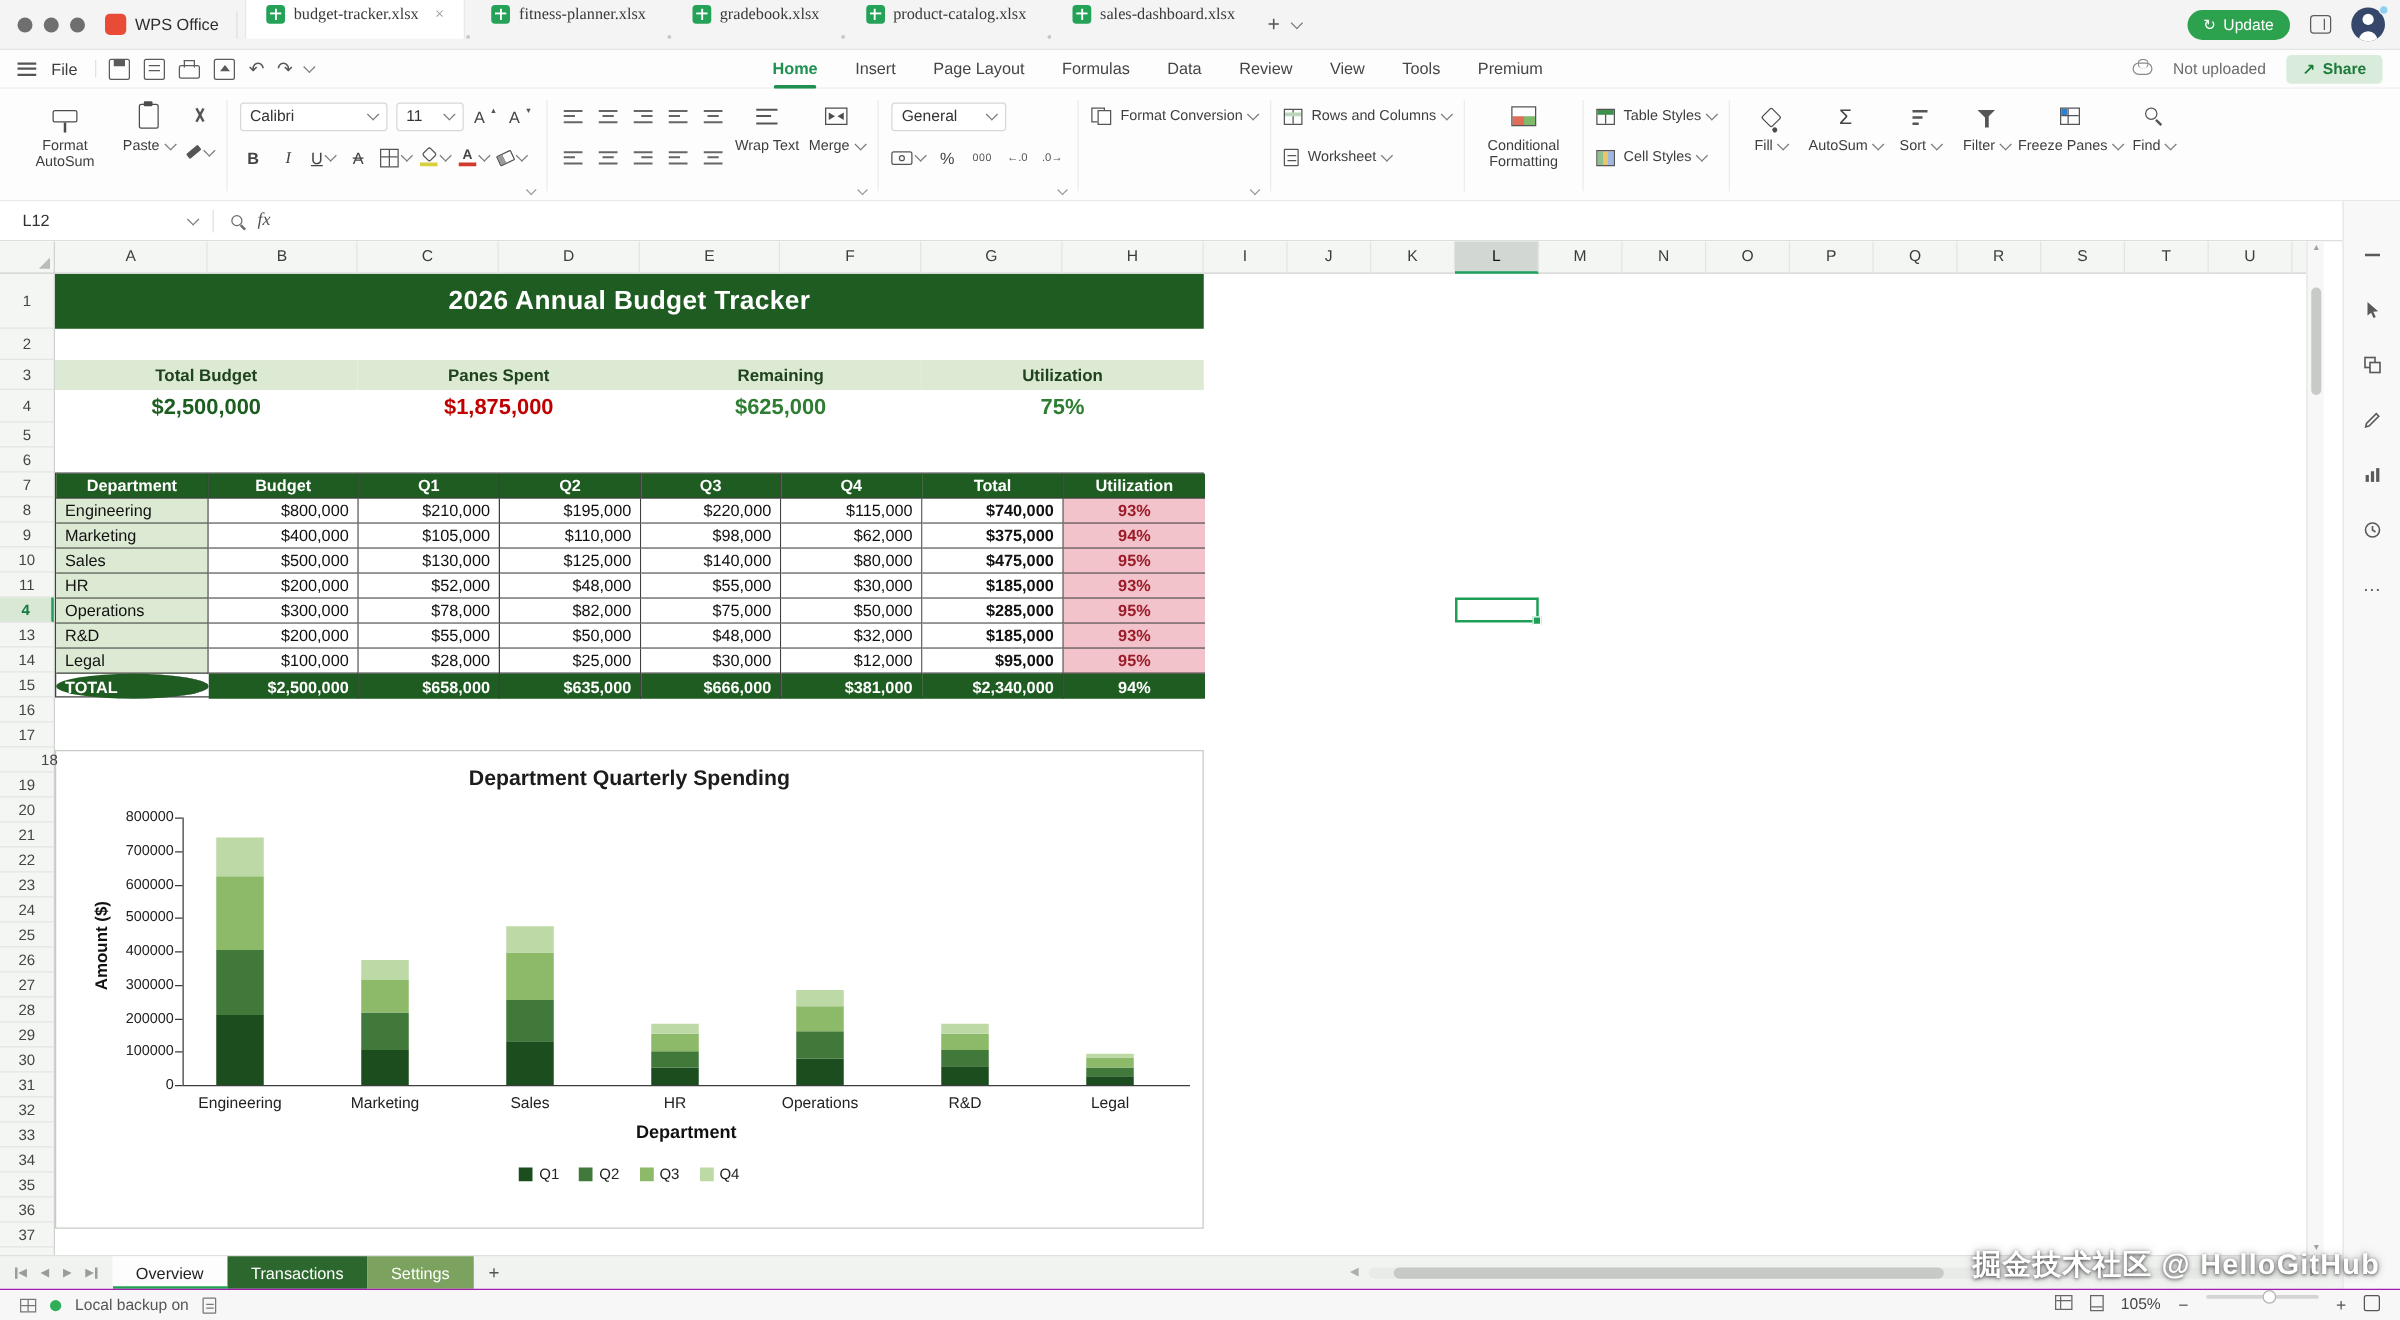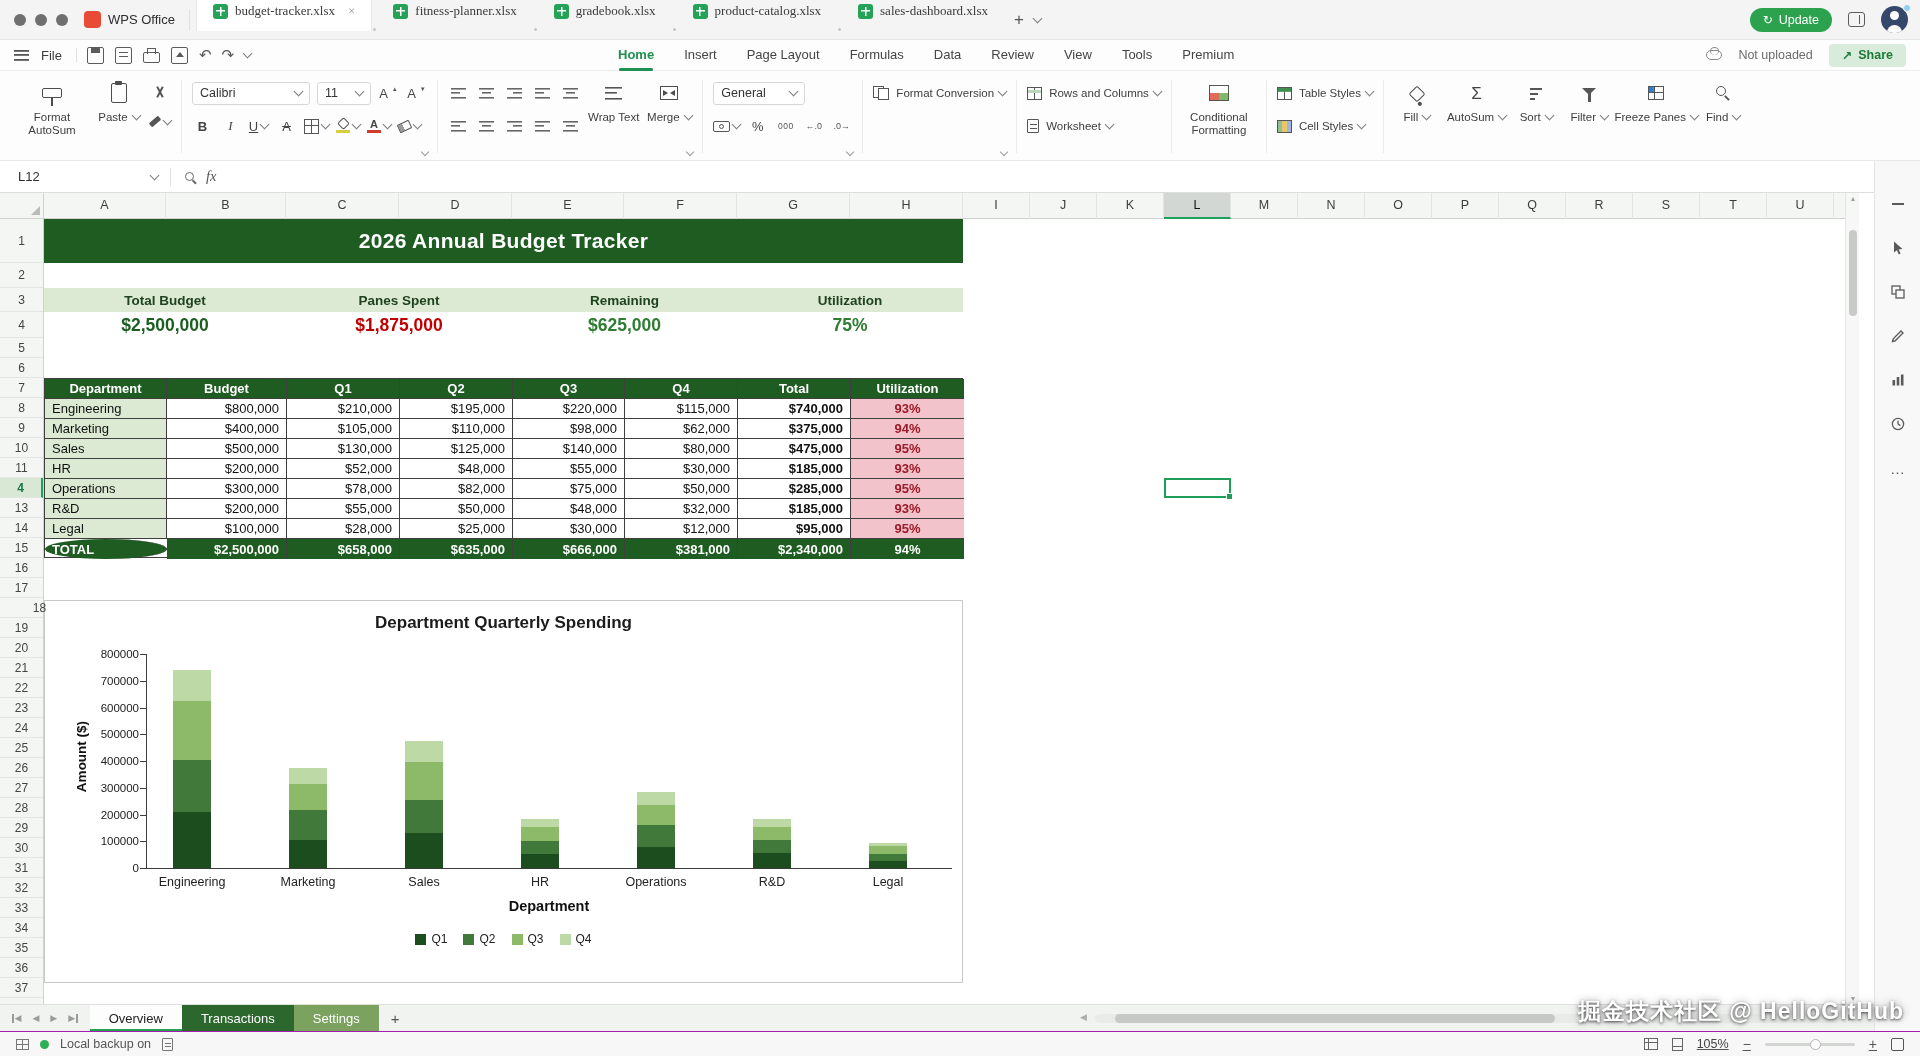--- a/index.html
+++ b/index.html
@@ -193,21 +193,21 @@
 .hthumb{position:absolute;left:20px;width:440px;height:9px;border-radius:5px;background:#c7c9c7;}
 .harrow{position:absolute;top:7px;font-size:9px;color:#adadad;}
 .harrow.l{left:1080px;}.harrow.r{left:1848px;}
 
 
 .watermark{position:absolute;right:16px;top:996px;font-size:23px;font-weight:700;color:#fff;letter-spacing:1px;text-shadow:0 1px 3px rgba(0,0,0,.65),0 0 8px rgba(0,0,0,.35);z-index:40;}
 .statusbar{position:absolute;left:0;top:1031px;width:1920px;height:25px;background:#f6f7f6;border-top:1px solid #a21caf;display:flex;align-items:center;padding:0 16px;gap:11px;font-size:12.5px;color:#555;z-index:45;}
 .sb-grid{width:13px;height:11px;border:1.2px solid #777;background:linear-gradient(#777 0 0) 0 50%/100% 1px no-repeat,linear-gradient(#777 0 0) 50% 0/1px 100% no-repeat;}
 .sb-dot{width:9px;height:9px;border-radius:50%;background:#2fae57;}
 .sb-doc{width:11px;height:13px;border:1.2px solid #777;border-radius:1px;background:linear-gradient(#777 0 0) 2px 4px/6px 1px no-repeat,linear-gradient(#777 0 0) 2px 7px/6px 1px no-repeat;}
-.sb-right{margin-left:auto;display:flex;align-items:center;gap:14px;text-decoration:underline;}
+.sb-right{margin-left:auto;display:flex;gap:14px;}
 .i-view1{width:14px;height:12px;border:1.2px solid #666;background:linear-gradient(#666 0 0) 0 33%/100% 1px no-repeat,linear-gradient(#666 0 0) 33% 0/1px 100% no-repeat;}
 .i-view2{width:11px;height:13px;border:1.2px solid #666;background:linear-gradient(#666 0 0) 0 75%/100% 1px no-repeat;}
 .zlbl{color:#444;}
 .zbtn{font-size:14px;color:#555;}
 .sldr{width:90px;height:3px;background:#d3d5d3;border-radius:2px;position:relative;}
 .sknob{position:absolute;left:50%;top:-4px;width:11px;height:11px;border-radius:50%;background:#fff;border:1px solid #b5b5b5;}
 .i-full{width:13px;height:13px;border:1.6px solid #555;border-radius:2px;}
 </style>
 </head>
 <body>

